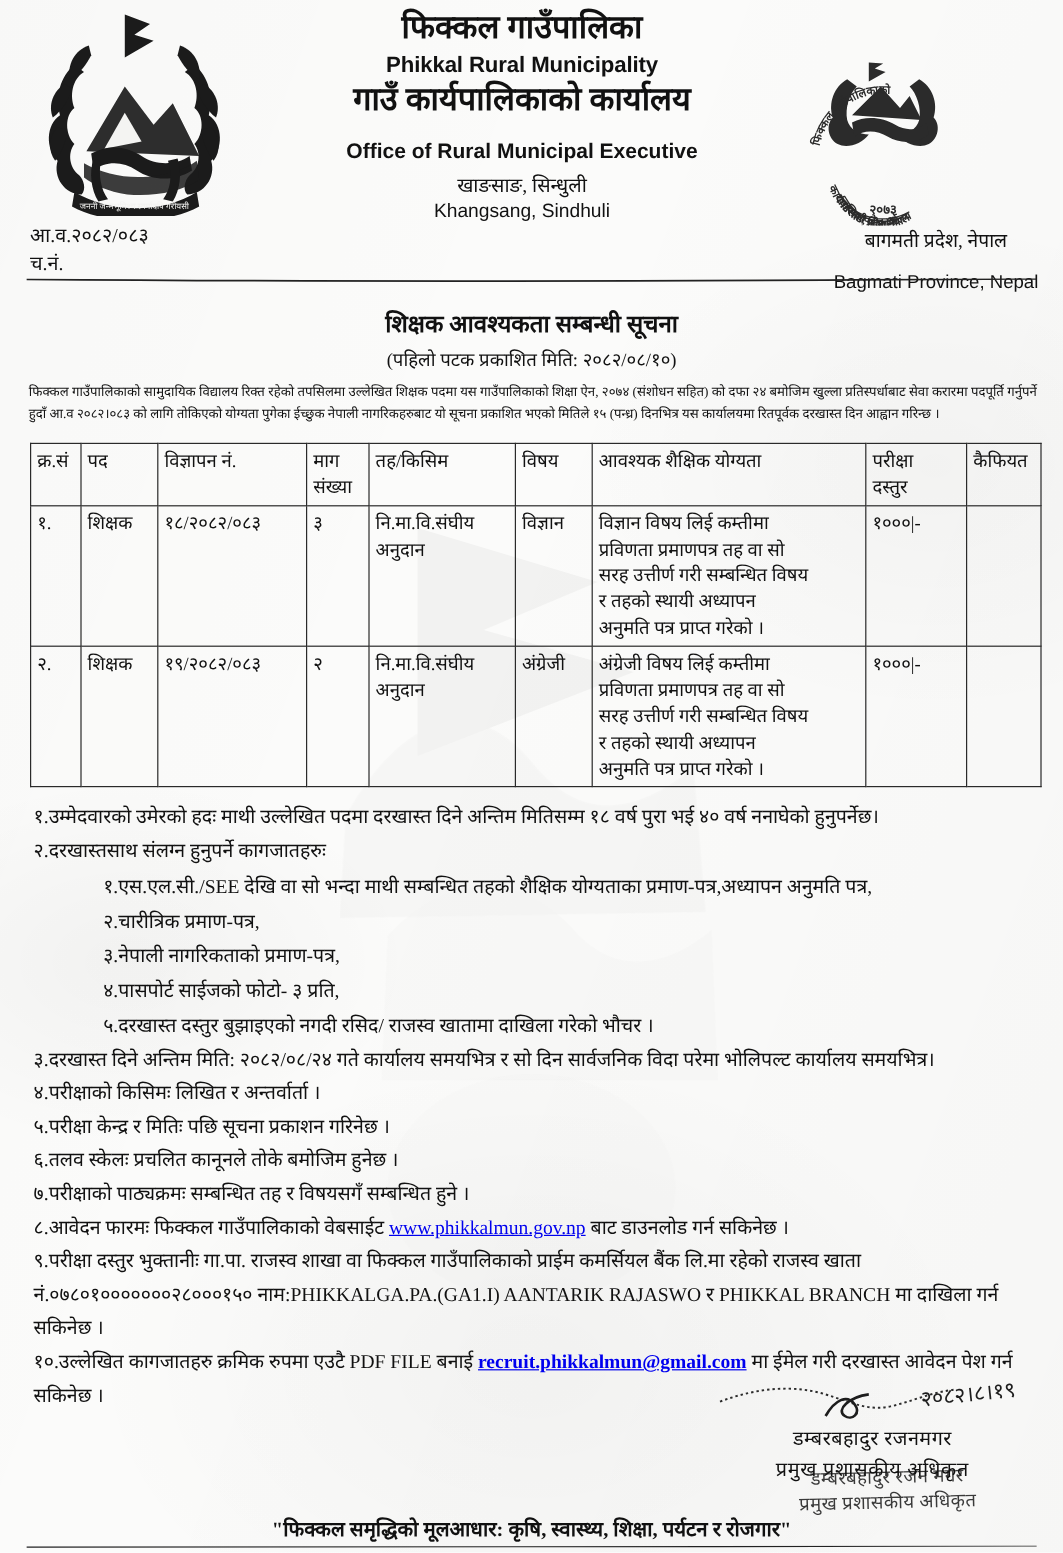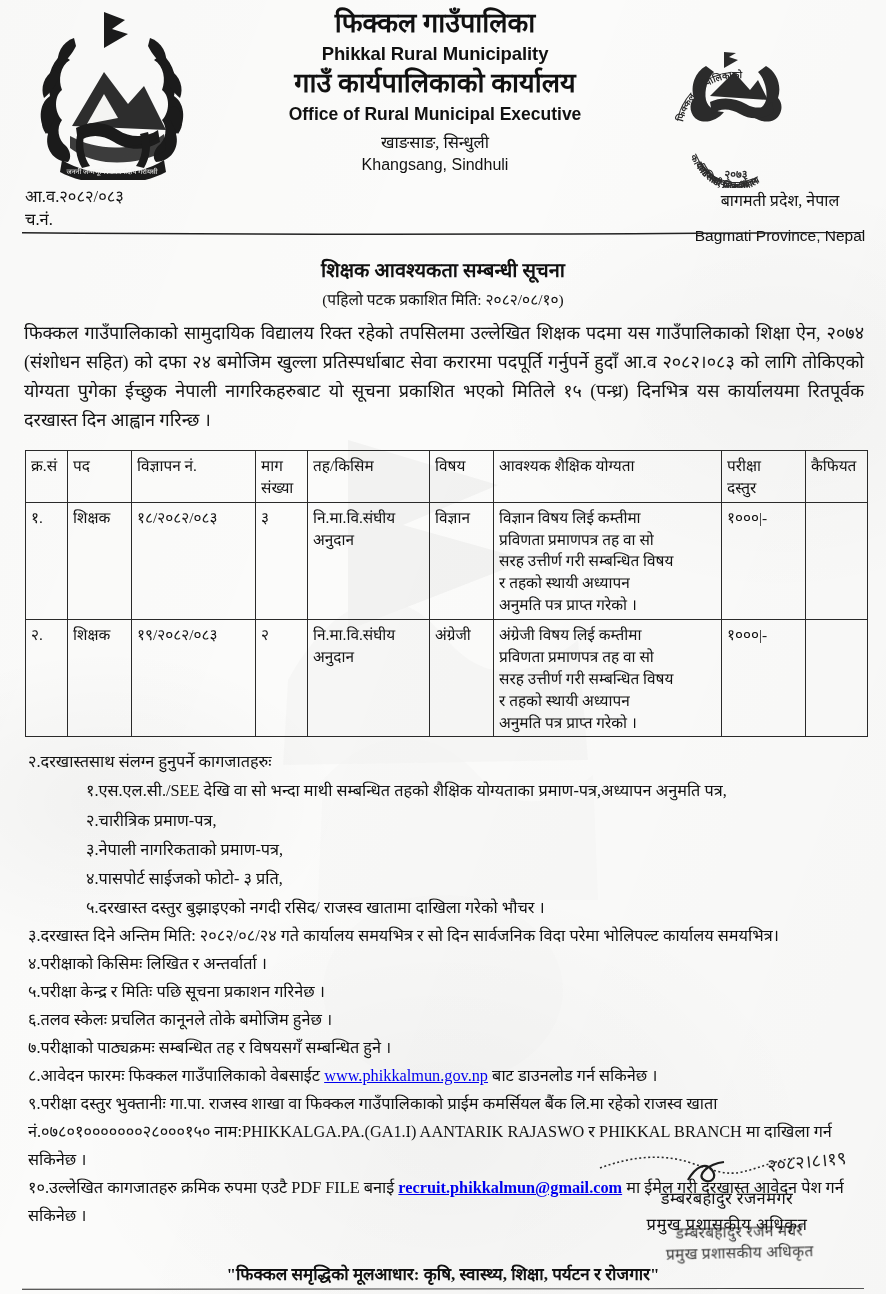--- a/index.html
+++ b/index.html
@@ -95,21 +95,21 @@
     font-family: "Liberation Serif", serif;
     font-size: 27px;
     font-weight: 700;
     line-height: 1.2;
     margin-top: 2px;
   }
   .en-title-2 {
     font-family: "Liberation Sans", sans-serif;
     font-size: 17.5px;
     font-weight: 700;
-    margin-top: 4px;
+    margin-top: 16px;
   }
   .np-place {
     font-family: "Liberation Serif", serif;
     font-size: 16.5px;
     margin-top: 5px;
   }
   .en-place {
     font-family: "Liberation Sans", sans-serif;
     font-size: 16px;
     margin-top: 3px;
@@ -158,21 +158,21 @@
     text-align: center;
     font-family: "Liberation Serif", serif;
     font-size: 15.5px;
     margin-top: 5px;
   }
 
   
   .intro {
     margin: 9px 22px 0 24px;
     font-family: "Liberation Serif", serif;
-    font-size: 18px;
+    font-size: 11px;
     line-height: 1.62;
     text-align: justify;
     text-justify: inter-word;
   }
 
   
   table.vac {
     margin: 14px 22px 0 25px;
     width: 836px;
     border-collapse: collapse;
@@ -462,20 +462,21 @@
             <span class="qual-line">र तहको स्थायी अध्यापन</span>
             <span class="qual-line">अनुमति पत्र प्राप्त गरेको ।</span>
           </td>
           <td class="fee-cell">१०००|-</td>
           <td></td>
         </tr>
       </tbody>
     </table>
 
     <div class="points">
+      <span class="pt">१.उम्मेदवारको उमेरको हदः माथी उल्लेखित पदमा दरखास्त दिने अन्तिम मितिसम्म १८ वर्ष पुरा भई ४० वर्ष ननाघेको हुनुपर्नेछ।</span>
       <span class="pt">२.दरखास्तसाथ संलग्न हुनुपर्ने कागजातहरुः</span>
 
       <div class="sublist">
         <span class="sub">१.एस.एल.सी./SEE देखि वा सो भन्दा माथी सम्बन्धित तहको शैक्षिक योग्यताका प्रमाण-पत्र,अध्यापन अनुमति पत्र,</span>
         <span class="sub">२.चारीत्रिक प्रमाण-पत्र,</span>
         <span class="sub">३.नेपाली नागरिकताको प्रमाण-पत्र,</span>
         <span class="sub">४.पासपोर्ट साईजको फोटो- ३ प्रति,</span>
         <span class="sub">५.दरखास्त दस्तुर बुझाइएको नगदी रसिद/ राजस्व खातामा दाखिला गरेको भौचर ।</span>
       </div>
 

